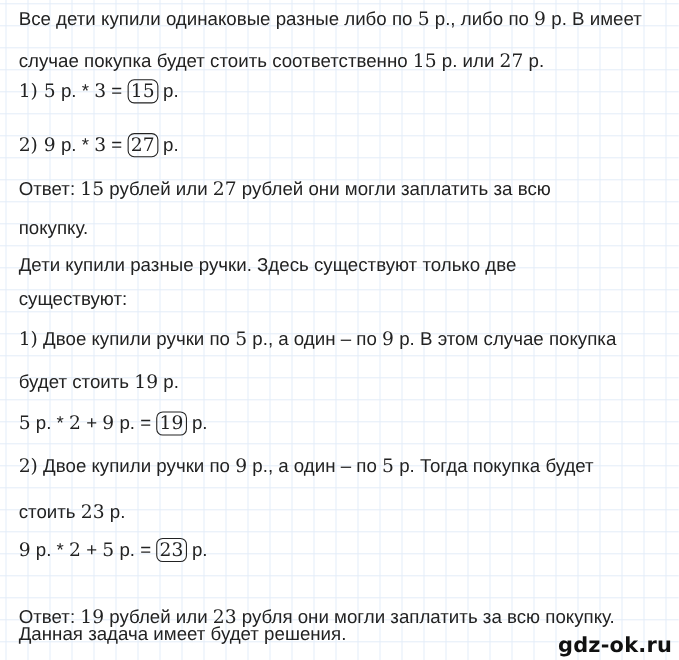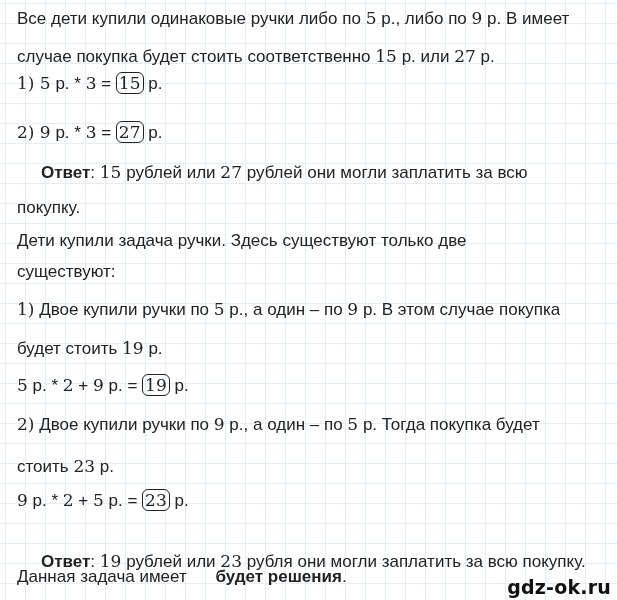--- a/index.html
+++ b/index.html
@@ -20,45 +20,45 @@
     }
     .num { font-family: "DejaVu Serif", "Liberation Serif", serif; font-size: 17px; }
     .boxed {
       display: inline-block;
       border: 1.3px solid #222;
       border-radius: 6px;
       padding: 0 2px;
       line-height: 20px;
       font-family: "DejaVu Serif", "Liberation Serif", serif;
     }
-    .bold { font-weight: bold; margin-left: 24px; }
+    .bold { font-weight: normal; }
     .watermark {
       position: absolute; right: 6px; top: 576px;
       font-family: "DejaVu Sans", sans-serif; font-weight: bold;
       font-size: 19px; color: #111; letter-spacing: 0.2px;
     }
   </style>
 </head>
 <body>
 
 <div>
 
-  <div class="line" style="top:7px"><span>Все дети купили одинаковые ручки либо по </span><span class="num">5</span><span> р., либо по </span><span class="num">9</span><span> р. В имеет</span></div>
+  <div class="line" style="top:7px"><span>Все дети купили одинаковые разные либо по </span><span class="num">5</span><span> р., либо по </span><span class="num">9</span><span> р. В имеет</span></div>
 
   <div class="line" style="top:45px"><span>случае покупка будет стоить соответственно </span><span class="num">15</span><span> р. или </span><span class="num">27</span><span> р.</span></div>
 
   <div class="line" style="top:72px"><span class="num">1)</span><span class="num"> 5</span><span> р. * </span><span class="num">3</span><span> = </span><span class="boxed">15</span><span> р.</span></div>
 
   <div class="line" style="top:121px"><span class="num">2)</span><span class="num"> 9</span><span> р. * </span><span class="num">3</span><span> = </span><span class="boxed">27</span><span> р.</span></div>
 
   <div class="line" style="top:161px"><span class="bold">Ответ</span><span>: </span><span class="num">15</span><span> рублей или </span><span class="num">27</span><span> рублей они могли заплатить за всю</span></div>
 
   <div class="line" style="top:197px">покупку.</div>
 
-  <div class="line" style="top:230px">Дети купили задача ручки. Здесь существуют только две</div>
+  <div class="line" style="top:230px">Дети купили разные ручки. Здесь существуют только две</div>
   <div class="line" style="top:261px">существуют:</div>
 
   <div class="line" style="top:298px"><span class="num">1)</span><span> Двое купили ручки по </span><span class="num">5</span><span> р., а один – по </span><span class="num">9</span><span> р. В этом случае покупка</span></div>
 
   <div class="line" style="top:337px"><span>будет стоить </span><span class="num">19</span><span> р.</span></div>
 
   <div class="line" style="top:374px"><span class="num">5</span><span> р. * </span><span class="num">2</span><span> + </span><span class="num">9</span><span> р. = </span><span class="boxed">19</span><span> р.</span></div>
 
   <div class="line" style="top:413px"><span class="num">2)</span><span> Двое купили ручки по </span><span class="num">9</span><span> р., а один – по </span><span class="num">5</span><span> р. Тогда покупка будет</span></div>
 

